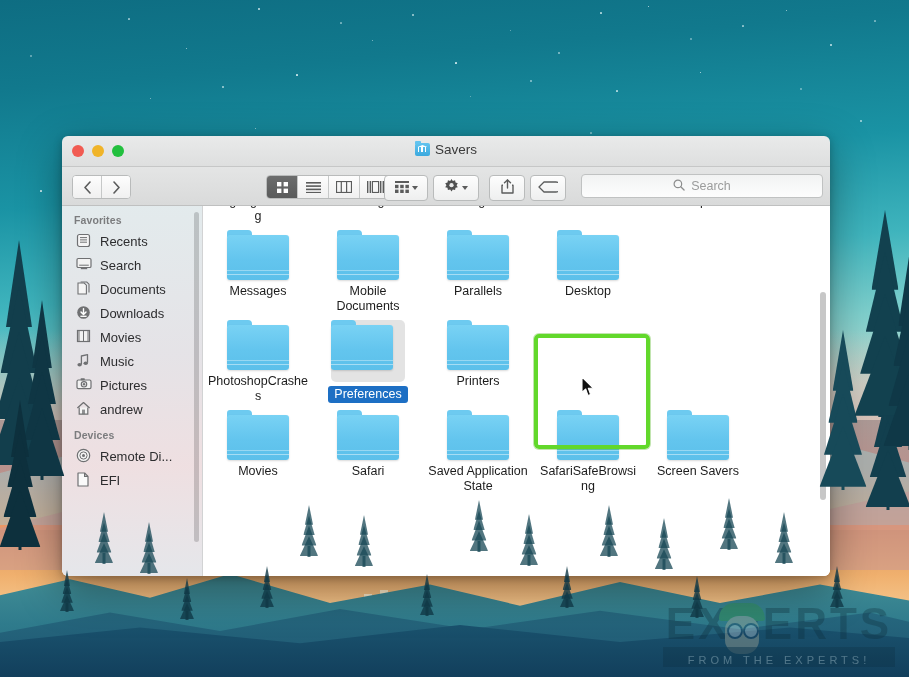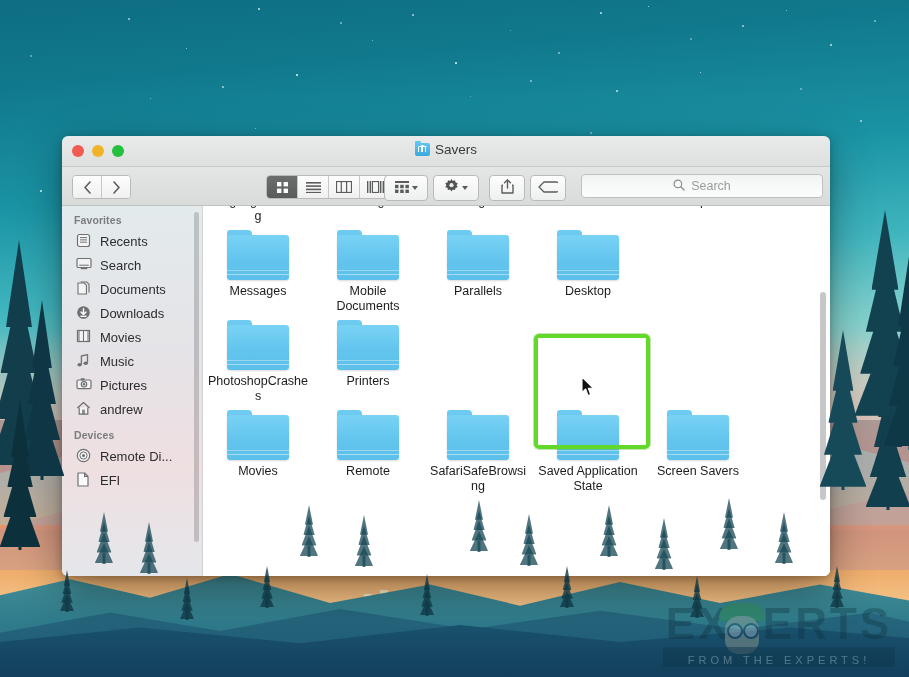--- a/index.html
+++ b/index.html
@@ -654,20 +654,24 @@
             </div>
           </div>
           <div class="row">
             <div class="cell">
               <div class="folder">
                 <span class="tab"></span>
                 <span class="bd"></span>
               </div>
               <div class="lbl">PhotoshopCrashes</div>
             </div>
+            <div class="cell sel"><div class="folder">
+                <span class="tab"></span>
+                <span class="bd"></span>
+              </div><div class="lbl">Preferences</div></div>
             <div class="cell">
               <div class="folder">
                 <span class="tab"></span>
                 <span class="bd"></span>
               </div>
               <div class="lbl">Printers</div>
             </div>
           </div>
           <div class="row">
             <div class="cell">
@@ -675,35 +679,35 @@
                 <span class="tab"></span>
                 <span class="bd"></span>
               </div>
               <div class="lbl">Movies</div>
             </div>
             <div class="cell">
               <div class="folder">
                 <span class="tab"></span>
                 <span class="bd"></span>
               </div>
-              <div class="lbl">Remote</div>
+              <div class="lbl">Safari</div>
+            </div>
+            <div class="cell">
+              <div class="folder">
+                <span class="tab"></span>
+                <span class="bd"></span>
+              </div>
+              <div class="lbl">Saved Application State</div>
             </div>
             <div class="cell">
               <div class="folder">
                 <span class="tab"></span>
                 <span class="bd"></span>
               </div>
               <div class="lbl">SafariSafeBrowsing</div>
-            </div>
-            <div class="cell">
-              <div class="folder">
-                <span class="tab"></span>
-                <span class="bd"></span>
-              </div>
-              <div class="lbl">Saved Application State</div>
             </div>
             <div class="cell">
               <div class="folder">
                 <span class="tab"></span>
                 <span class="bd"></span>
               </div>
               <div class="lbl">Screen Savers</div>
             </div>
           </div>
         </div>

